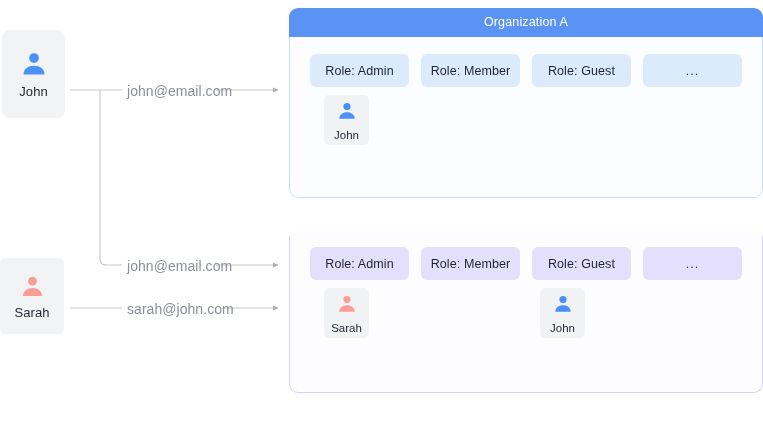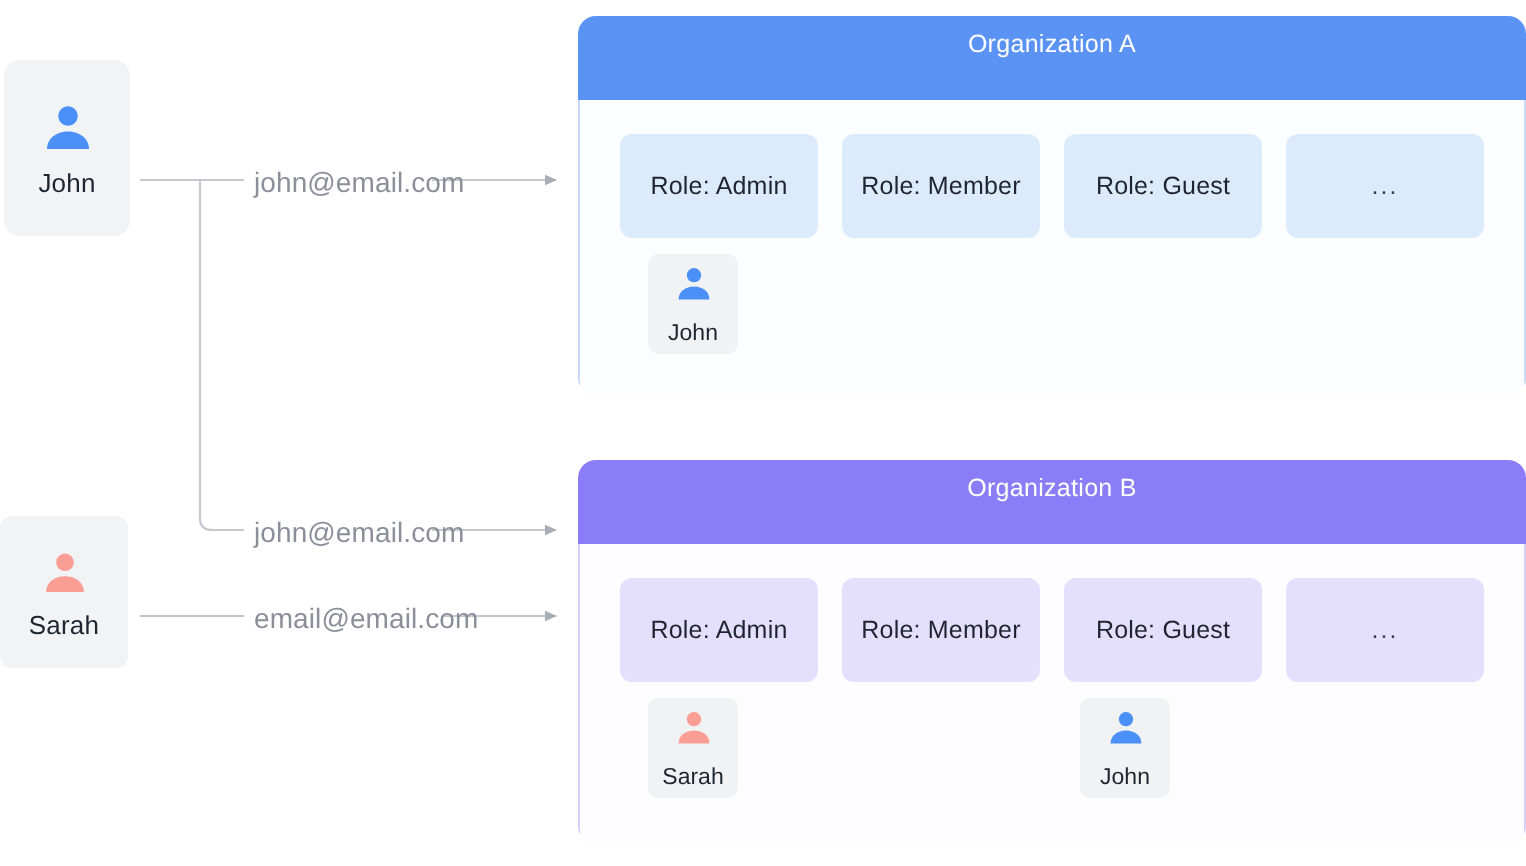--- a/index.html
+++ b/index.html
@@ -77,21 +77,21 @@
 
   
   .org-panel {
     position: absolute;
     box-sizing: border-box;
     border-radius: 9px;
     overflow: hidden;
     background: #ffffff;
   }
   .org-header {
-    height: 42px;
+    height: 29px;
     line-height: 29px;
     text-align: center;
     color: #ffffff;
     font-size: 12.5px;
     letter-spacing: .15px;
   }
   .org-body {
     position: relative;
     box-sizing: border-box;
     background: #fdfdff;
@@ -102,21 +102,21 @@
     border-bottom-right-radius: 9px;
     height: calc(100% - 29px);
     padding: 17px 20px 0 20px;
   }
   .roles-row {
     display: flex;
     gap: 12px;
   }
   .role-chip {
     flex: 1 1 0;
-    height: 52px;
+    height: 33px;
     border-radius: 6px;
     display: flex;
     align-items: center;
     justify-content: center;
     font-size: 12.5px;
     color: #1f2430;
     letter-spacing: .1px;
     text-align: right;
   }
   .role-chip.ellipsis {
@@ -191,21 +191,21 @@
     </g>
 
     <g>
       <path d="M70,308 L122,308" stroke="#c3c7ce" stroke-width="1.1" fill="none"></path>
       <path d="M222,308 L278,308" stroke="#c3c7ce" stroke-width="1.1" fill="none" marker-end="url(#arrowhead)"></path>
     </g>
   </svg>
 
   <div class="conn-label" id="label-john-a">john@email.com</div>
   <div class="conn-label" id="label-john-b">john@email.com</div>
-  <div class="conn-label" id="label-sarah-b">email@email.com</div>
+  <div class="conn-label" id="label-sarah-b">sarah@john.com</div>
 
   <div class="user-card" id="card-john-left">
     <span class="avatar-glyph">
       <svg width="30" height="30" viewBox="0 0 24 24" aria-hidden="true">
         <circle cx="12" cy="7.2" r="3.9" fill="#4a90f7"></circle>
         <path d="M3.6 20.4c0-4.3 3.8-7 8.4-7s8.4 2.7 8.4 7z" fill="#4a90f7"></path>
       </svg>
     </span>
     <span class="user-name">John</span>
   </div>
@@ -237,21 +237,20 @@
               <path d="M3.6 20.4c0-4.3 3.8-7 8.4-7s8.4 2.7 8.4 7z" fill="#4a90f7"></path>
             </svg>
           </span>
           <span class="member-name">John</span>
         </div>
       </div>
     </div>
   </div>
 
   <div class="org-panel" id="org-b">
-    <div class="org-header">Organization B</div>
     <div class="org-body">
       <div class="roles-row">
         <div class="role-chip">Role: Admin</div>
         <div class="role-chip">Role: Member</div>
         <div class="role-chip">Role: Guest</div>
         <div class="role-chip ellipsis">...</div>
       </div>
       <div class="members-row">
         <div class="member-card" style="left:14px;">
           <span class="avatar-glyph">

